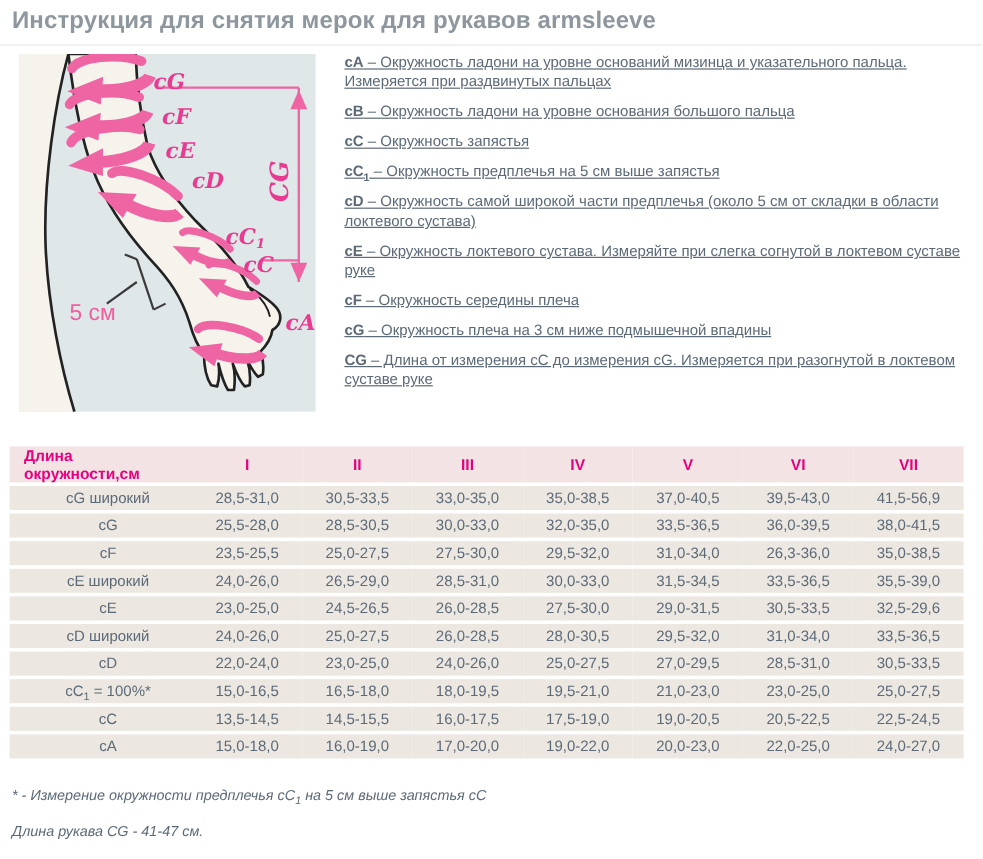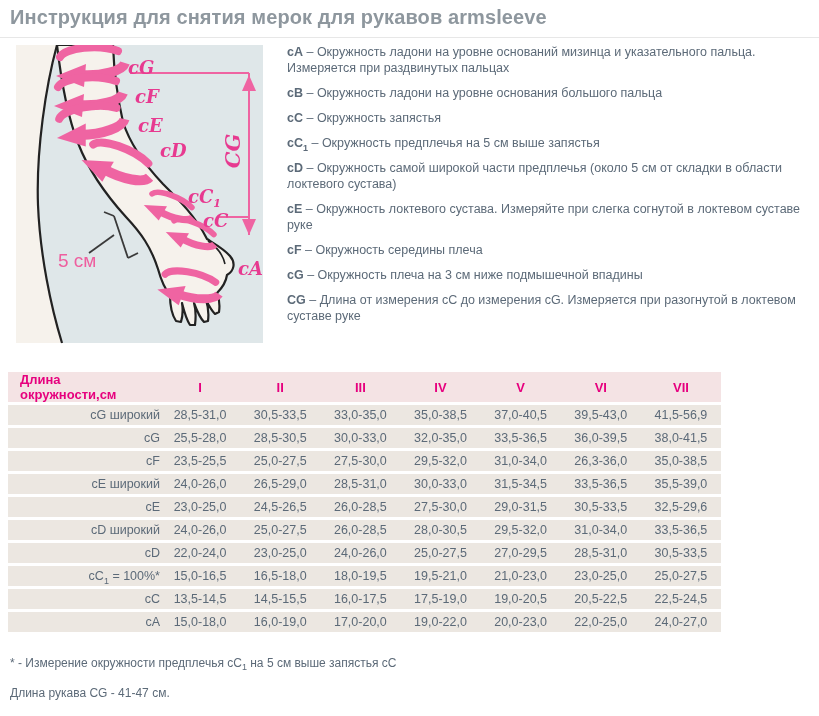--- a/index.html
+++ b/index.html
@@ -5,35 +5,35 @@
   html,body{margin:0;padding:0;background:#ffffff;}
   .page{position:relative;width:819px;height:716px;background:#ffffff;
         font-family:"Liberation Sans",sans-serif;overflow:hidden;}
   .page-title{position:absolute;left:10px;top:6px;font-size:20px;font-weight:bold;
               color:#8e979e;letter-spacing:.1px;}
   .title-divider{position:absolute;left:0;top:37px;width:819px;height:0;
                  border-top:1px solid #e7e7e7;}
   .illustration{position:absolute;left:10px;top:45px;width:270px;height:310px;}
   .descriptions{position:absolute;left:287px;top:44px;width:526px;
                 color:#5c6a78;font-size:12.5px;line-height:16px;}
-  .desc-item{margin:0 0 9px 0;}
+  .desc-item{margin:0 0 9px 0;text-decoration:underline;}
   .desc-item b{font-weight:bold;}
   .desc-item sub,.row-label sub,.footnotes sub{font-size:9px;line-height:0;}
-  table.size-table{position:absolute;left:8px;top:369px;width:713px;
+  table.size-table{position:absolute;left:8px;top:369px;width:795px;
                    border-collapse:separate;border-spacing:0 3px;table-layout:fixed;
                    font-size:12.5px;}
   table.size-table col.c-label{width:152px;}
   table.size-table th{background:#f4e3e4;color:#e6007e;font-weight:bold;
                       height:24px;text-align:center;font-size:13px;padding:0;}
   table.size-table th.label-col{text-align:left;padding-left:12px;}
   table.size-table td{background:#ece7e1;color:#5c6a78;height:20px;
                       text-align:center;padding:0;}
-  table.size-table td.row-label{text-align:right;padding-left:12px;}
+  table.size-table td.row-label{text-align:center;padding-left:12px;}
   .footnotes{position:absolute;left:10px;top:656px;font-size:12px;color:#5c6a78;}
-  .footnotes p{margin:0 0 16px 0;}
+  .footnotes p{margin:0 0 16px 0;font-style:italic;}
 </style>
 </head>
 <body>
 
 <div class="page">
 
   <div class="page-title">Инструкция для снятия мерок для рукавов armsleeve</div>
   <div class="title-divider"></div>
 
   <div class="illustration">

